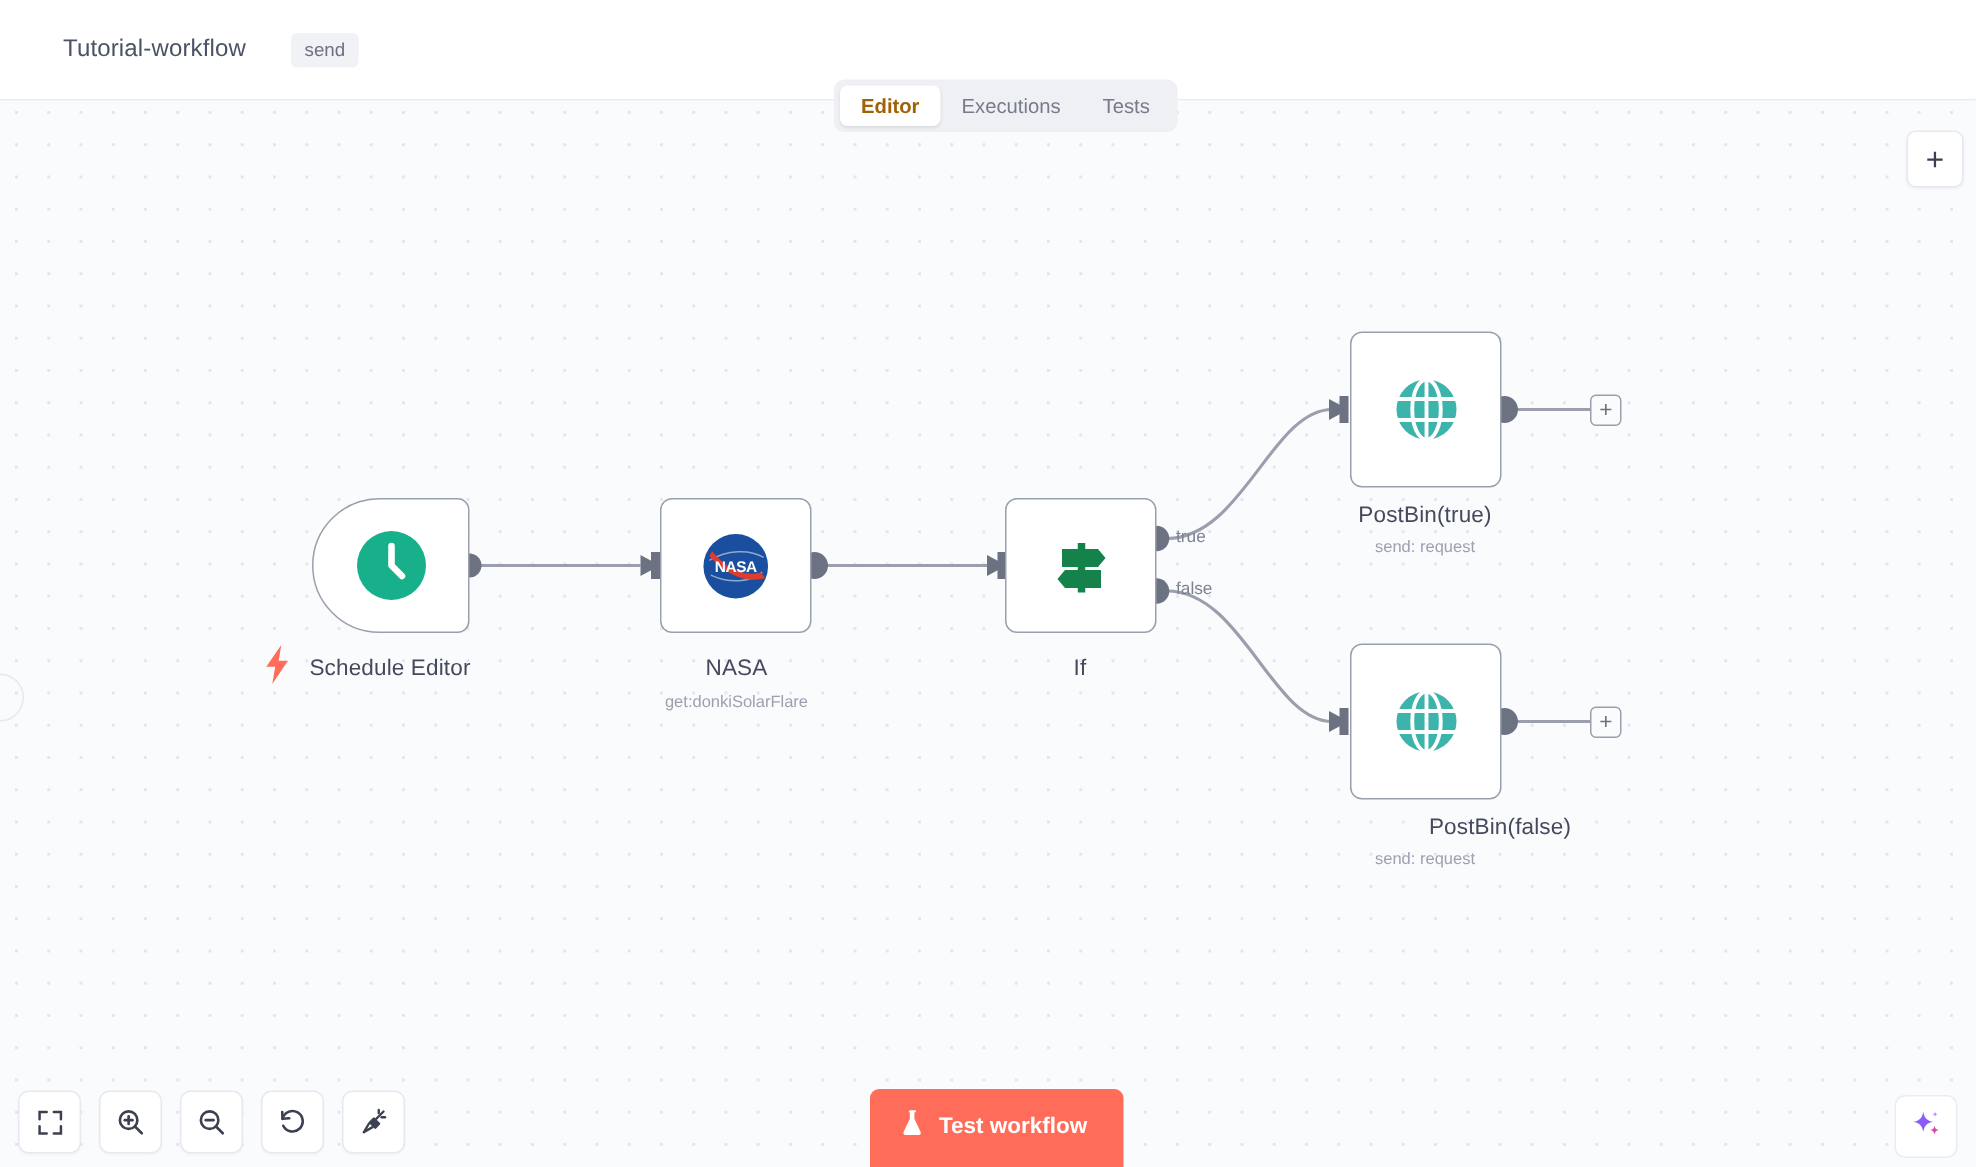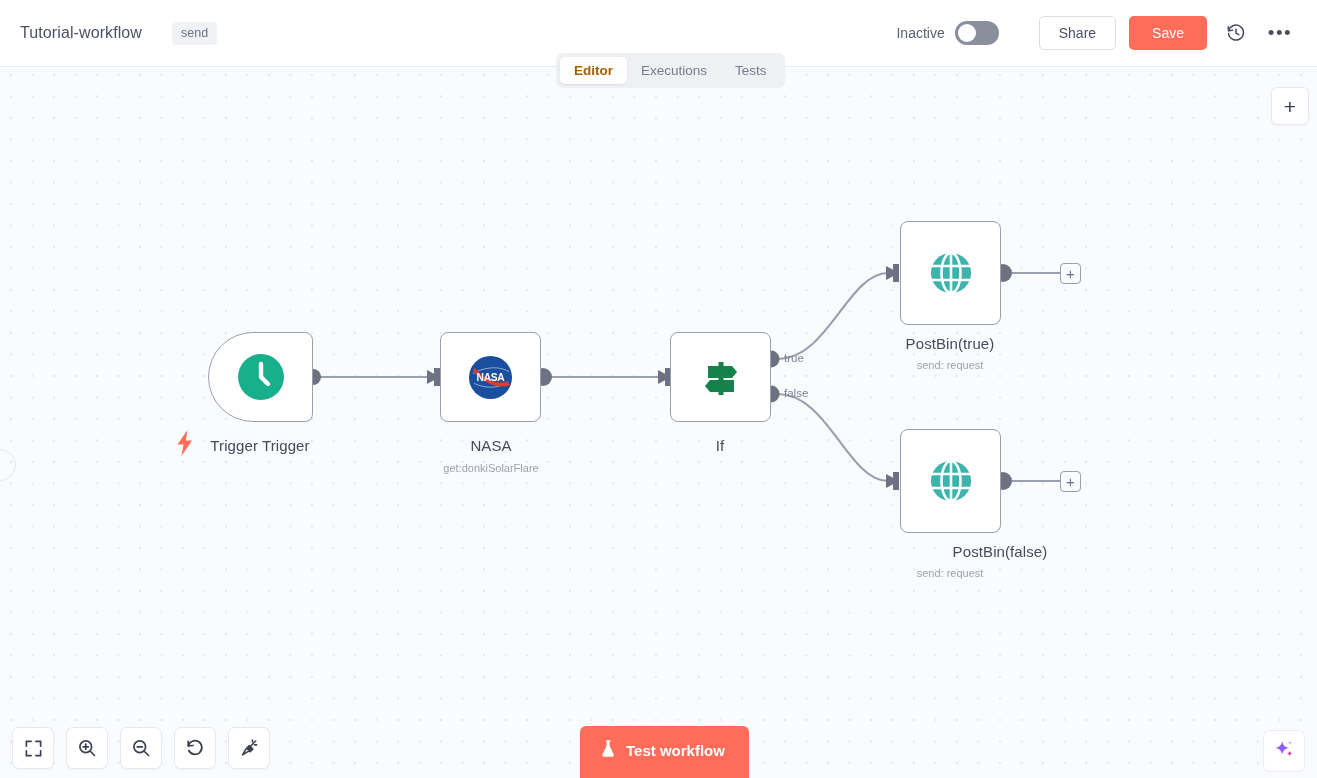--- a/index.html
+++ b/index.html
@@ -13,21 +13,21 @@
   
   .header {
     position: absolute; top: 0; left: 0;
     width: 1317px; height: 67px;
     background: #ffffff;
     border-bottom: 1px solid #e9ecf1;
     display: flex; align-items: center;
     z-index: 30;
   }
   .wf-title {
-    margin-left: 20px;
+    margin-left: 42px;
     font-size: 16px; color: #4c5265; letter-spacing: .1px;
   }
   .tag-chip {
     margin-left: 30px;
     background: #f0f2f6; color: #6c7182;
     font-size: 12.5px; border-radius: 4px;
     padding: 4px 9px 5px;
   }
   .header-right {
     margin-left: auto; display: flex; align-items: center;
@@ -189,39 +189,20 @@
     z-index: 25;
   }
 </style>
 </head>
 <body>
 
 <div class="header">
   <div class="wf-title">Tutorial-workflow</div>
   <div class="tag-chip">send</div>
 
-  <div class="header-right">
-    <span class="inactive-label">Inactive</span>
-    <div class="toggle">
-      <div class="knob"></div>
-    </div>
-    <button class="btn-share">Share</button>
-    <button class="btn-save">Save</button>
-
-    <div class="icon-btn-plain">
-      <svg width="20" height="20" viewBox="0 0 24 24" fill="none" stroke="#4a4f5e" stroke-width="1.9" stroke-linecap="round" stroke-linejoin="round">
-        <path d="M3.2 9.2 A9 9 0 1 1 3 12.6"></path>
-        <polyline points="2.6,4.6 3.2,9.3 7.9,8.6"></polyline>
-        <polyline points="12,7.6 12,12.2 15.3,14"></polyline>
-      </svg>
-    </div>
-    <div class="icon-btn-plain">
-      <span class="dots-icon">•••</span>
-    </div>
-  </div>
 </div>
 
 <div class="tabs">
   <div class="tab active">Editor</div>
   <div class="tab">Executions</div>
   <div class="tab">Tests</div>
 </div>
 
 <div class="canvas">
 
@@ -262,21 +243,21 @@
       <path d="M11.5 0 L1.5 14.5 L7.5 14.5 L5.5 26 L16 10.5 L9.8 10.5 Z" fill="#ff6d5a"></path>
     </svg>
   </div>
 
   <div class="node trigger" style="left:208px; top:265px; width:105px; height:90px;">
     <svg width="48" height="48" viewBox="0 0 48 48">
       <circle cx="24" cy="24" r="23" fill="#18b08a"></circle>
       <path d="M24 11 L24 24 L31 31" stroke="#ffffff" stroke-width="4.4" stroke-linecap="round" stroke-linejoin="round" fill="none"></path>
     </svg>
   </div>
-  <div class="node-label" style="left:160px; top:370px; width:200px;">Trigger Trigger</div>
+  <div class="node-label" style="left:160px; top:370px; width:200px;">Schedule Editor</div>
 
   <div class="node" style="left:440px; top:265px; width:101px; height:90px;">
     <svg width="47" height="47" viewBox="0 0 48 48">
       <circle cx="24" cy="24" r="22" fill="#1a4fa0"></circle>
       <path d="M6 20 C 18 13, 33 12, 43 18" stroke="#ffffff" stroke-width="1" fill="none" opacity=".5"></path>
       <path d="M7 30 C 20 36, 34 35, 42 28" stroke="#ffffff" stroke-width="1" fill="none" opacity=".5"></path>
       <path d="M6 17 C 17 30, 32 36, 44 32 L 41 28 C 30 32, 17 25, 8 14 Z" fill="#e03b2f"></path>
       <text x="24" y="28" font-family="'Liberation Sans',sans-serif" font-size="10.5" font-weight="bold" fill="#ffffff" text-anchor="middle" letter-spacing="-0.3">NASA</text>
     </svg>
   </div>

